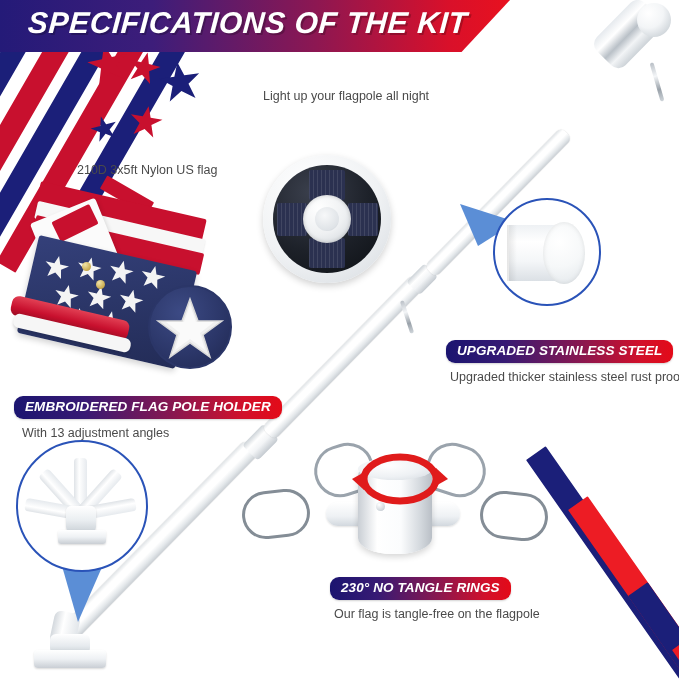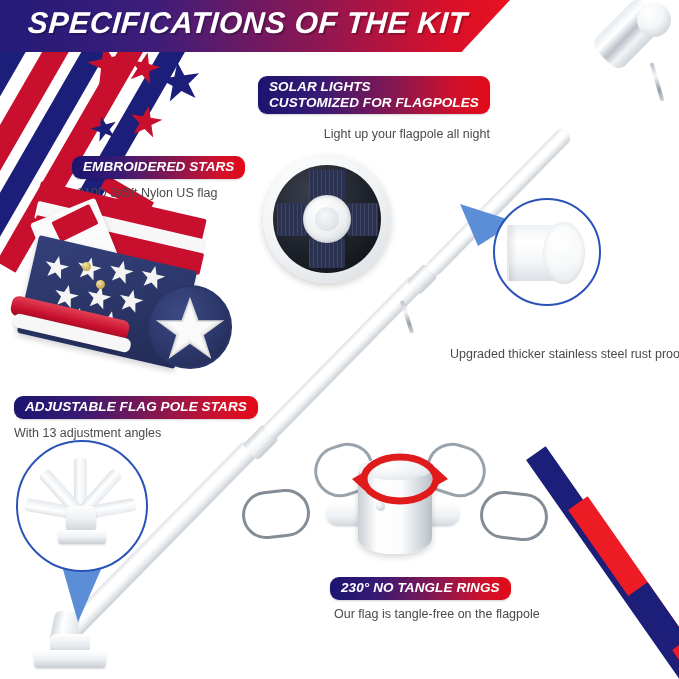--- a/index.html
+++ b/index.html
@@ -168,24 +168,20 @@
     <div class="abs" style="left:52px; top:612px; width:26px; height:34px; border-radius:7px;
                 background:linear-gradient(90deg,#d3d8dd 0%, #ffffff 40%, #e2e6ea 100%); transform:rotate(12deg);"></div>
     <div class="abs" style="left:50px; top:634px; width:40px; height:20px; border-radius:6px;
                 background:linear-gradient(180deg,#ffffff 0%, #e6eaee 60%, #c7ced4 100%);"></div>
     <div class="abs" style="left:34px; top:650px; width:72px; height:18px; border-radius:4px;
                 background:linear-gradient(180deg,#ffffff 0%, #eef1f4 50%, #c9ced4 100%);
                 box-shadow:0 1px 2px rgba(0,0,0,0.15);"></div>
   </div>
 
   <div class="abs" style="left:258px; top:76px;">
-    <div class="pill">
-      <span class="ln" style="font-size:13.5px;">SOLAR LIGHTS</span>
-      <span class="ln" style="font-size:13.5px;">CUSTOMIZED FOR FLAGPOLES</span>
-    </div>
     <div class="caption" style="margin-top:13px; margin-left:5px;text-align:right;">Light up your flagpole all night</div>
   </div>
 
   <div class="abs" style="left:263px; top:155px; width:128px; height:128px;">
     <div class="abs" style="left:0; top:0; width:128px; height:128px; border-radius:50%;
                 background:radial-gradient(circle at 36% 28%, #ffffff 0%, #f0f2f4 55%, #d4d9de 100%);
                 box-shadow:0 3px 7px rgba(0,0,0,0.18);"></div>
     <div class="abs" style="left:10px; top:10px; width:108px; height:108px; border-radius:50%;
                 background:radial-gradient(circle at 35% 25%, #3a3f4c 0%, #1d2129 55%, #0d1014 100%);"></div>
     <div class="abs solar-cell" style="left:46px; top:15px; width:36px; height:30px; border-radius:2px;"></div>
@@ -193,23 +189,20 @@
     <div class="abs solar-cell" style="left:14px; top:48px; width:30px; height:33px; border-radius:2px;"></div>
     <div class="abs solar-cell" style="left:85px; top:48px; width:30px; height:33px; border-radius:2px;"></div>
     <div class="abs" style="left:40px; top:40px; width:48px; height:48px; border-radius:50%;
                 background:radial-gradient(circle at 34% 28%, #ffffff 0%, #eef0f2 55%, #cfd4d9 100%);
                 box-shadow:inset 0 0 4px rgba(0,0,0,0.2);"></div>
     <div class="abs" style="left:52px; top:52px; width:24px; height:24px; border-radius:50%;
                 background:radial-gradient(circle at 40% 35%, #f7f8f9 0%, #dfe3e7 70%, #b9bfc6 100%);"></div>
   </div>
 
   <div class="abs" style="left:72px; top:156px;">
-    <div class="pill">
-      <span class="ln" style="font-size:13.5px;">EMBROIDERED STARS</span>
-    </div>
     <div class="caption" style="margin-top:7px; margin-left:5px;">210D 3x5ft Nylon US flag</div>
   </div>
 
   <div class="abs" style="left:8px; top:200px; width:240px; height:170px;">
 
     <div class="abs" style="left:28px; top:0px; width:170px; height:26px; background:#c8102e; transform:rotate(13deg); border-radius:2px;"></div>
     <div class="abs" style="left:26px; top:20px; width:172px; height:18px; background:#f7f7f7; transform:rotate(13deg); border-radius:2px;
                 box-shadow:0 1px 2px rgba(0,0,0,0.10);"></div>
     <div class="abs" style="left:24px; top:34px; width:172px; height:22px; background:#c8102e; transform:rotate(13deg); border-radius:2px;"></div>
 
@@ -260,28 +253,31 @@
   <div class="abs inset-circle" style="left:493px; top:198px; width:104px; height:104px;">
     <div class="abs" style="left:14px; top:25px; width:58px; height:56px;
                 background:linear-gradient(180deg,#eef1f4 0%, #ffffff 30%, #f4f6f8 65%, #dbe0e5 100%);"></div>
     <div class="abs" style="left:48px; top:22px; width:42px; height:62px; border-radius:50%;
                 background:radial-gradient(circle at 38% 32%, #ffffff 0%, #f6f8f9 50%, #e1e6ea 100%);
                 box-shadow:inset 0 0 5px rgba(0,0,0,0.10);"></div>
     <div class="abs" style="left:12px; top:25px; width:10px; height:56px;
                 background:linear-gradient(90deg, rgba(0,0,0,0.10), rgba(255,255,255,0));"></div>
   </div>
   <div class="abs" style="left:446px; top:340px;">
+    <div class="pill">
+      <span class="ln" style="font-size:13.5px;">UPGRADED STAINLESS STEEL</span>
+    </div>
     <div class="caption" style="margin-top:7px; margin-left:4px;">Upgraded thicker stainless steel rust proof</div>
   </div>
 
   <div class="abs" style="left:14px; top:396px;">
     <div class="pill">
-      <span class="ln" style="font-size:13.5px;">ADJUSTABLE FLAG POLE STARS</span>
+      <span class="ln" style="font-size:13.5px;">EMBROIDERED FLAG POLE HOLDER</span>
     </div>
-    <div class="caption" style="margin-top:7px; margin-left:0;">With 13 adjustment angles</div>
+    <div class="caption" style="margin-top:7px; margin-left:8px;">With 13 adjustment angles</div>
   </div>
 
   <svg class="abs" style="left:44px; top:552px;" width="70" height="80" viewBox="0 0 70 80">
     <polygon points="14,0 62,6 34,70" fill="#5b8ed6"></polygon>
   </svg>
   <div class="abs inset-circle" style="left:16px; top:440px; width:128px; height:128px;">
 
     <div class="abs" style="left:56px; top:16px; width:13px; height:56px; border-radius:4px;
                 background:linear-gradient(90deg,#dfe3e7 0%,#ffffff 40%,#e6eaee 100%); transform-origin:50% 100%; transform:rotate(0deg);"></div>
     <div class="abs" style="left:56px; top:16px; width:13px; height:56px; border-radius:4px;

